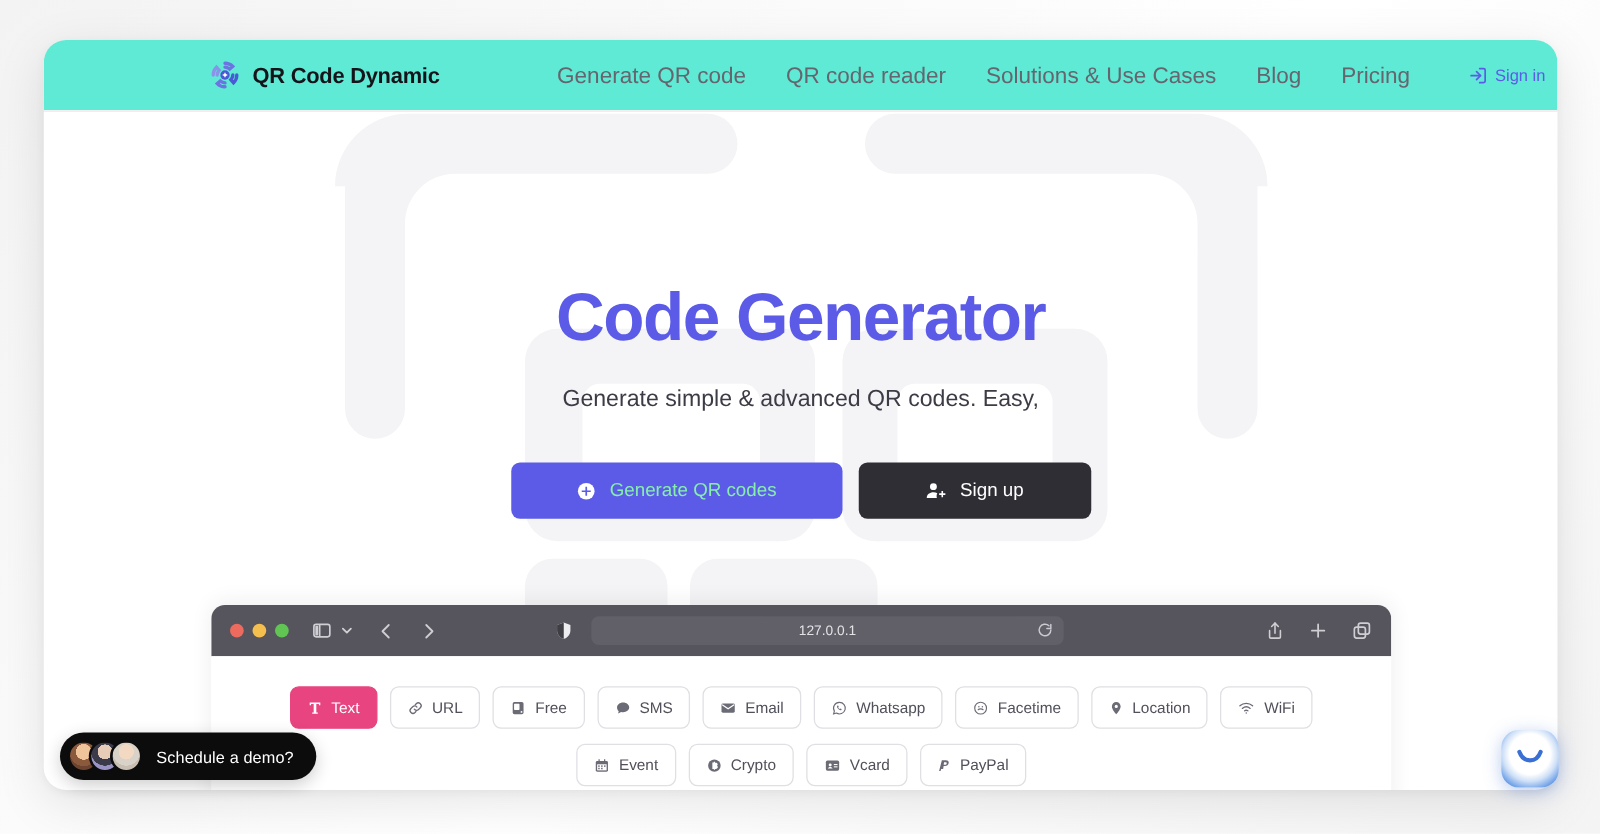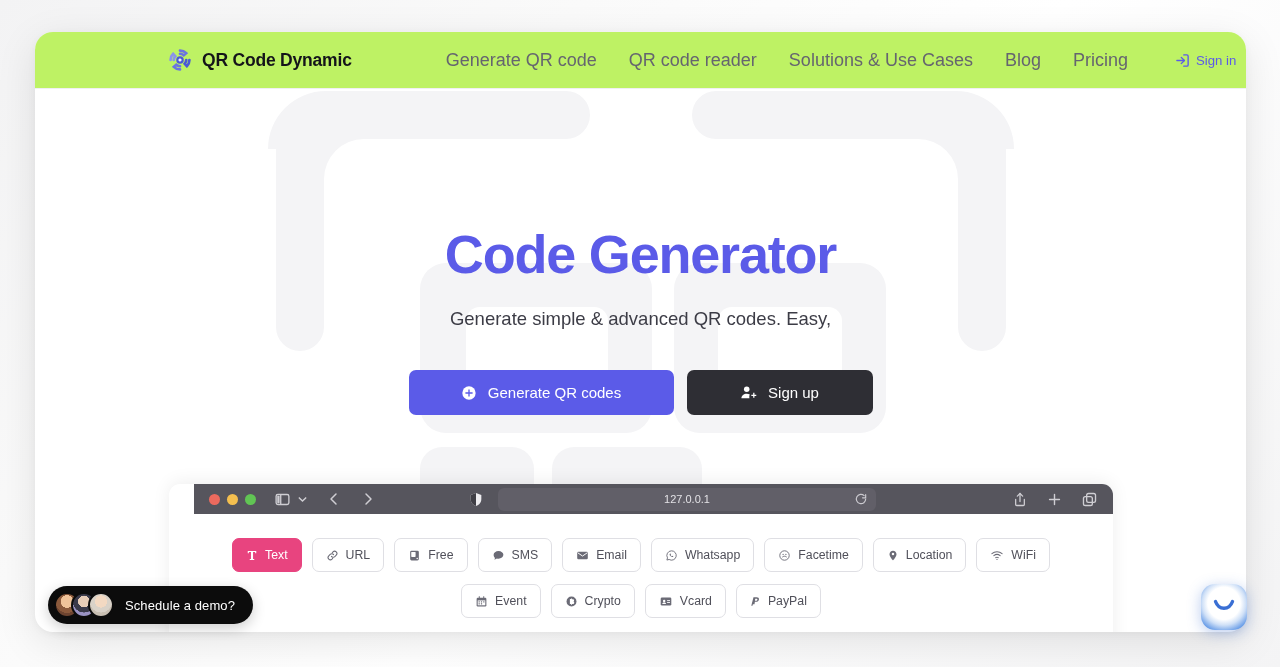--- a/index.html
+++ b/index.html
@@ -25,21 +25,21 @@
     overflow: hidden;
   }
 
   
   .site-header {
     position: relative;
     height: 57px;
     display: flex;
     align-items: center;
     border-bottom: 1px solid #f0f0f2;
-    background: #bef264;
+    background: #5eead4;
     z-index: 6;
   }
   .brand {
     display: flex; align-items: center; gap: 9px;
     margin-left: 132px;
     cursor: pointer;
   }
   .brand-logo { width: 26px; height: 26px; display:block; }
   .brand-name {
     font-size: 17.5px; font-weight: 700; color: #14141a;
@@ -104,42 +104,41 @@
     display: inline-flex; align-items: center; justify-content: center;
     gap: 11px;
     height: 45px;
     border-radius: 7px;
     font-size: 15px;
     font-weight: 500;
     cursor: pointer;
     border: none;
     font-family: "Liberation Sans", sans-serif;
   }
-  .btn-primary { width: 265px; background: #5b5be8; color: #ffffff; }
+  .btn-primary { width: 265px; background: #5b5be8; color: #86efac; }
   .btn-dark { width: 186px; background: #2e2e34; color: #fff; }
   .btn svg { display:block; }
 
   
   .browser {
     position: absolute;
     left: 134px; top: 452px;
     width: 944px;
     height: 180px;
     background: #fff;
     border-radius: 11px 11px 0 0;
     box-shadow: 0 -2px 18px rgba(0,0,0,.07);
     overflow: hidden;
   }
   .browser-bar {
-    height: 30px;
+    height: 41px;
     background: #56555d;
     display: flex; align-items: center;
     padding: 0 15px;
     gap: 0;
-    margin-left: 25px;
   }
   .traffic { display:flex; gap: 7px; align-items:center; margin-right: 18px;}
   .dot { width: 11px; height: 11px; border-radius: 50%; }
   .dot.red { background:#ec6a5e; }
   .dot.yellow { background:#f4bf4f; }
   .dot.green { background:#61c554; }
   .tb-icon { color: #cfced3; display:flex; align-items:center; justify-content:center; cursor:pointer; }
   .tb-gap-sm { margin-right: 6px; }
   .tb-gap-md { margin-right: 18px; }
   .shield { margin-left: 92px; margin-right: 14px; }

